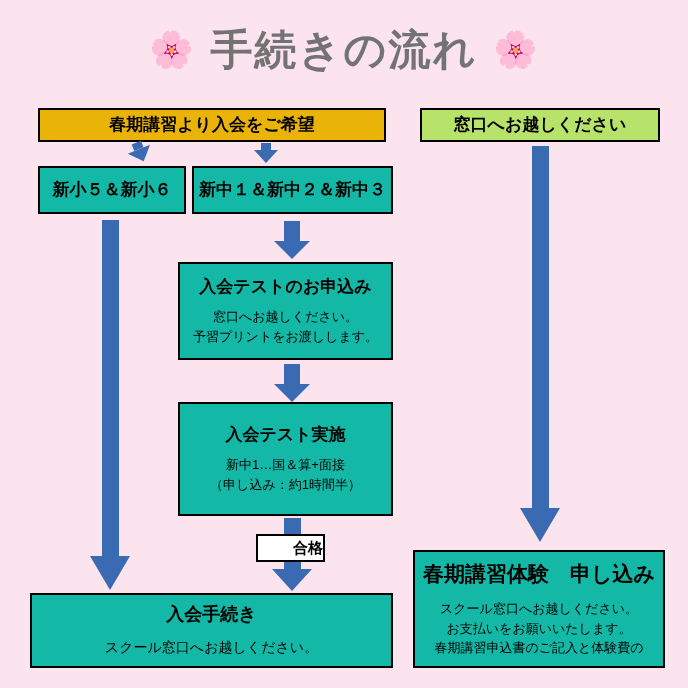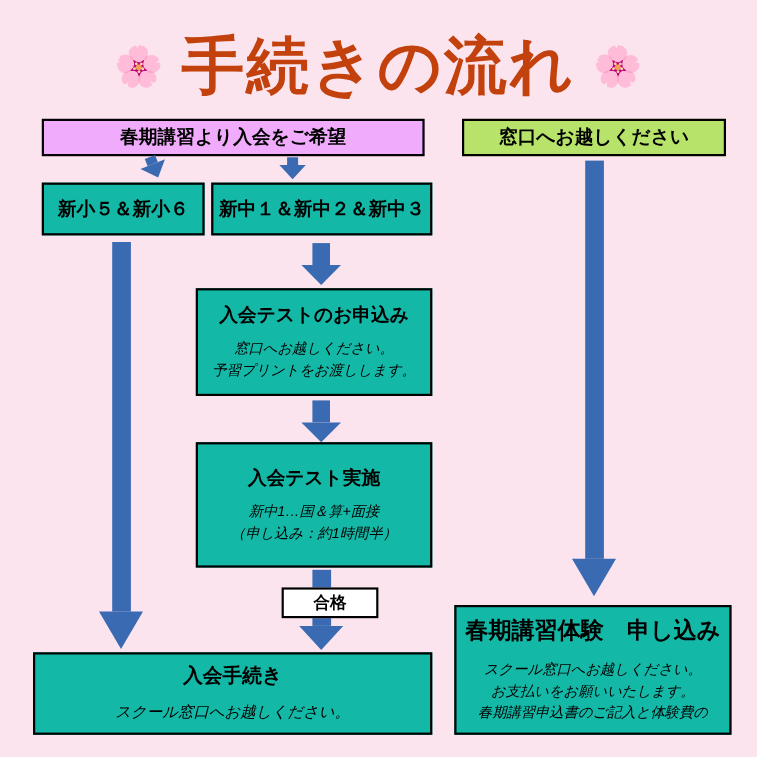--- a/index.html
+++ b/index.html
@@ -8,37 +8,37 @@
     background: #fce4ef;
     font-family: "Liberation Sans", "DejaVu Sans", sans-serif;
     position: relative;
     overflow: hidden;
   }
   .title-row {
     position: absolute; top: 22px; left: 0; width: 688px;
     display: flex; justify-content: center; align-items: center; gap: 16px;
   }
   .title-text {
-    font-size: 57px; font-weight: 900; color: #c2410c; letter-spacing: 2px;
+    font-size: 42px; font-weight: 900; color: #737373; letter-spacing: 2px;
   }
   .flower { font-size: 36px; color: #f06292; line-height: 1; }
 
   .box {
     position: absolute; box-sizing: border-box;
     border: 2px solid #000;
     display: flex; flex-direction: column;
     align-items: center; justify-content: center;
     text-align: center;
   }
   .yellow { background: #14b8a6; }
-  .header-blue-bg  { background: #f0abfc; }
+  .header-blue-bg  { background: #eab308; }
   .header-green-bg { background: #b7e36b; }
 
   .box-title { font-weight: bold; font-size: 17px; color: #000; line-height: 1.3; }
-  .box-line  { font-size: 13px; color: #000; line-height: 1.5; font-style: italic; }
+  .box-line  { font-size: 13px; color: #000; line-height: 1.5; }
 
   .header-enroll { left: 38px;  top: 108px; width: 348px; height: 34px; }
   .header-trial  { left: 420px; top: 108px; width: 240px; height: 34px; }
 
   .grade-elem   { left: 38px;  top: 166px; width: 148px; height: 48px; }
   .grade-junior { left: 192px; top: 166px; width: 201px; height: 48px; }
 
   .box-apply { left: 178px; top: 262px; width: 215px; height: 98px;  padding: 8px 4px; }
   .box-exec  { left: 178px; top: 402px; width: 215px; height: 114px; padding: 8px 4px; }
   .box-apply .box-title, .box-exec .box-title { margin-bottom: 9px; }
@@ -71,23 +71,23 @@
 
   .arrow-pass { left: 272px; top: 518px; }
   .arrow-pass .shaft { width: 17px; height: 51px; }
   .arrow-pass .tip   { border-width: 22px 20px 0 20px; }
 
   .arrow-right-long { left: 520px; top: 146px; }
   .arrow-right-long .shaft { width: 17px; height: 362px; }
   .arrow-right-long .tip   { border-width: 34px 20px 0 20px; }
 
   .pass-box {
-    position: absolute; left: 256px; top: 534px; width: 88px; height: 28px;
+    position: absolute; left: 256px; top: 534px; width: 69px; height: 28px;
     background: #fff; border: 2px solid #000; box-sizing: border-box;
-    display: flex; align-items: center; justify-content: center;
+    display: flex; align-items: center; justify-content: flex-end;
     font-weight: bold; font-size: 15px; color: #000; z-index: 5;
   }
 </style>
 </head>
 <body>
 
 <div class="title-row">
   <span class="flower">🌸</span>
   <span class="title-text">手続きの流れ</span>
   <span class="flower">🌸</span>

